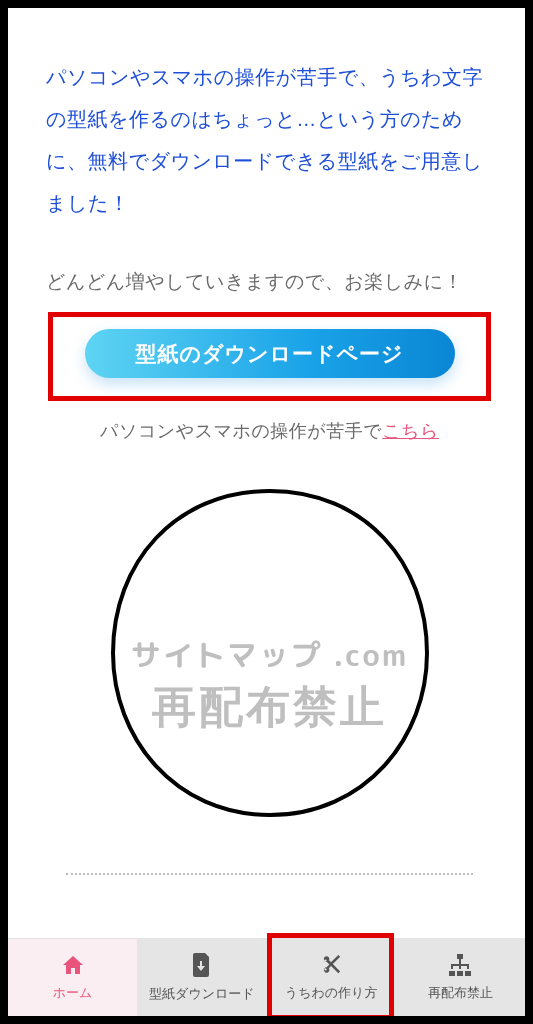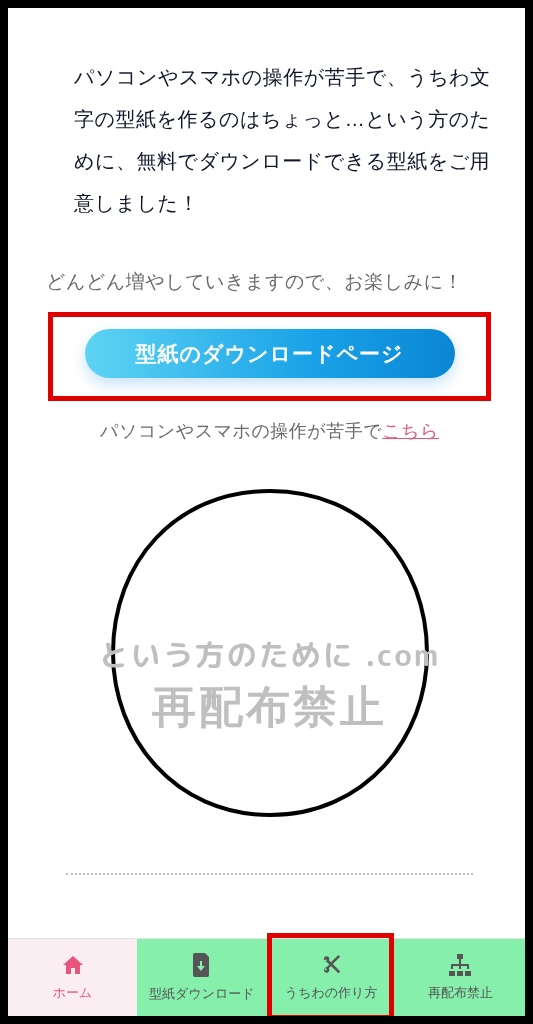--- a/index.html
+++ b/index.html
@@ -14,26 +14,25 @@
     height: 1024px;
     border: 8px solid #000;
     position: relative;
     overflow: hidden;
     background: #fff;
   }
   .content {
     padding: 48px 32px 0 38px;
   }
   .paragraph {
-    color: #0f172a;
+    color: #1d4ed8;
     font-size: 20px;
     line-height: 2.1;
     letter-spacing: 0.5px;
     margin-bottom: 40px;
-    margin-left: 28px;
   }
   .paragraph2 {
     color: #6a6a6a;
     font-size: 19px;
     line-height: 1.9;
     letter-spacing: 0.5px;
     margin-bottom: 12px;
   }
   .cta-wrap {
     border: 5px solid #e10000;
@@ -108,21 +107,21 @@
   }
 
   .bottom-nav {
     position: absolute;
     bottom: 0;
     left: 0;
     right: 0;
     height: 78px;
     display: flex;
     border-top: 1px solid #e3e3e3;
-    background: #86efac;
+    background: #e5e5e5;
   }
   .nav-item {
     flex: 1;
     display: flex;
     flex-direction: column;
     align-items: center;
     justify-content: center;
     gap: 4px;
     font-size: 13px;
     color: #555;
@@ -172,21 +171,21 @@
 
     <div class="shape-area">
       <svg class="uchiwa-shape" width="330" height="340" viewBox="0 0 330 340">
         <path d="M165,8
                  C 260,8 322,80 322,170
                  C 322,255 260,332 165,332
                  C 70,332 8,255 8,170
                  C 8,80 70,8 165,8 Z" fill="#ffffff" stroke="#000" stroke-width="4"></path>
       </svg>
       <div class="watermark">
-        <div class="line1">という方のために .com</div>
+        <div class="line1">サイトマップ .com</div>
         <div class="line2">再配布禁止</div>
       </div>
     </div>
 
     <hr class="divider">
   </div>
 
   <nav class="bottom-nav">
 
     <div class="nav-item active">

